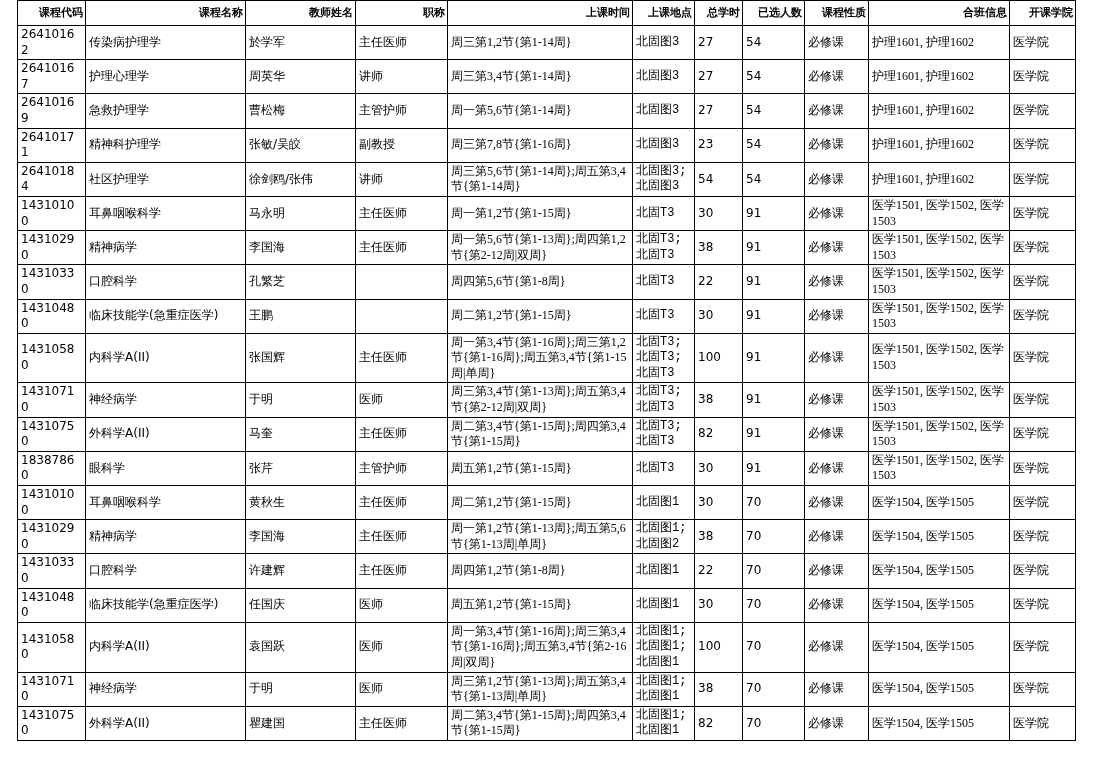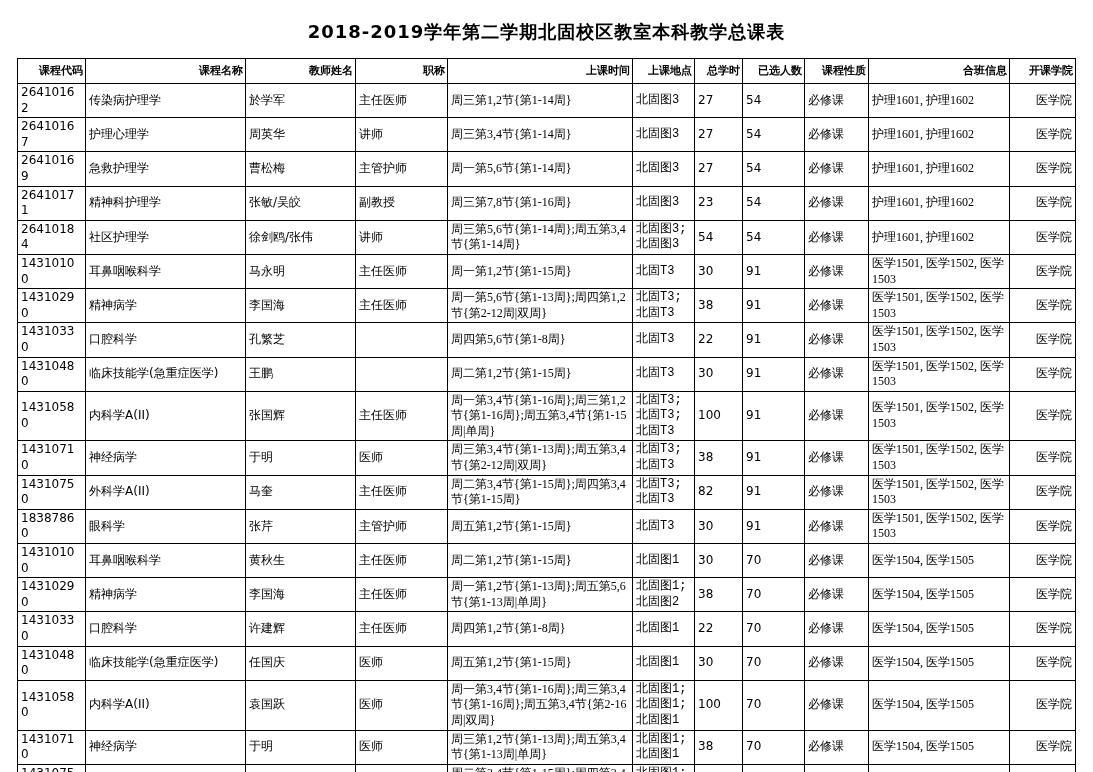--- a/index.html
+++ b/index.html
@@ -45,29 +45,28 @@
   }
   table.course-table th {
     font-weight: bold;
     text-align: right;
     font-size: 11px;
     height: 20px;
     padding: 2px 2px;
   }
   td.c-time { font-size: 11px; line-height: 1.25; font-family: Liberation Serif, serif; }
   td.c-location { font-size: 11.5px; line-height: 1.25; font-family: Liberation Mono, monospace; }
-  td.c-college { text-align: right; }
+  td.c-college { text-align: left; }
   td.c-combined { font-size: 12px; font-family: Liberation Serif, serif; }
   tr.r1 td { height: 17px; }
 </style>
 </head>
 <body>
 
 <div class="sheet">
-  <div class="page-title">2018-2019学年第二学期北固校区教室本科教学总课表</div>
 
   <table class="course-table">
     <colgroup>
       <col style="width:68px">
       <col style="width:160px">
       <col style="width:110px">
       <col style="width:92px">
       <col style="width:185px">
       <col style="width:62px">
       <col style="width:48px">

